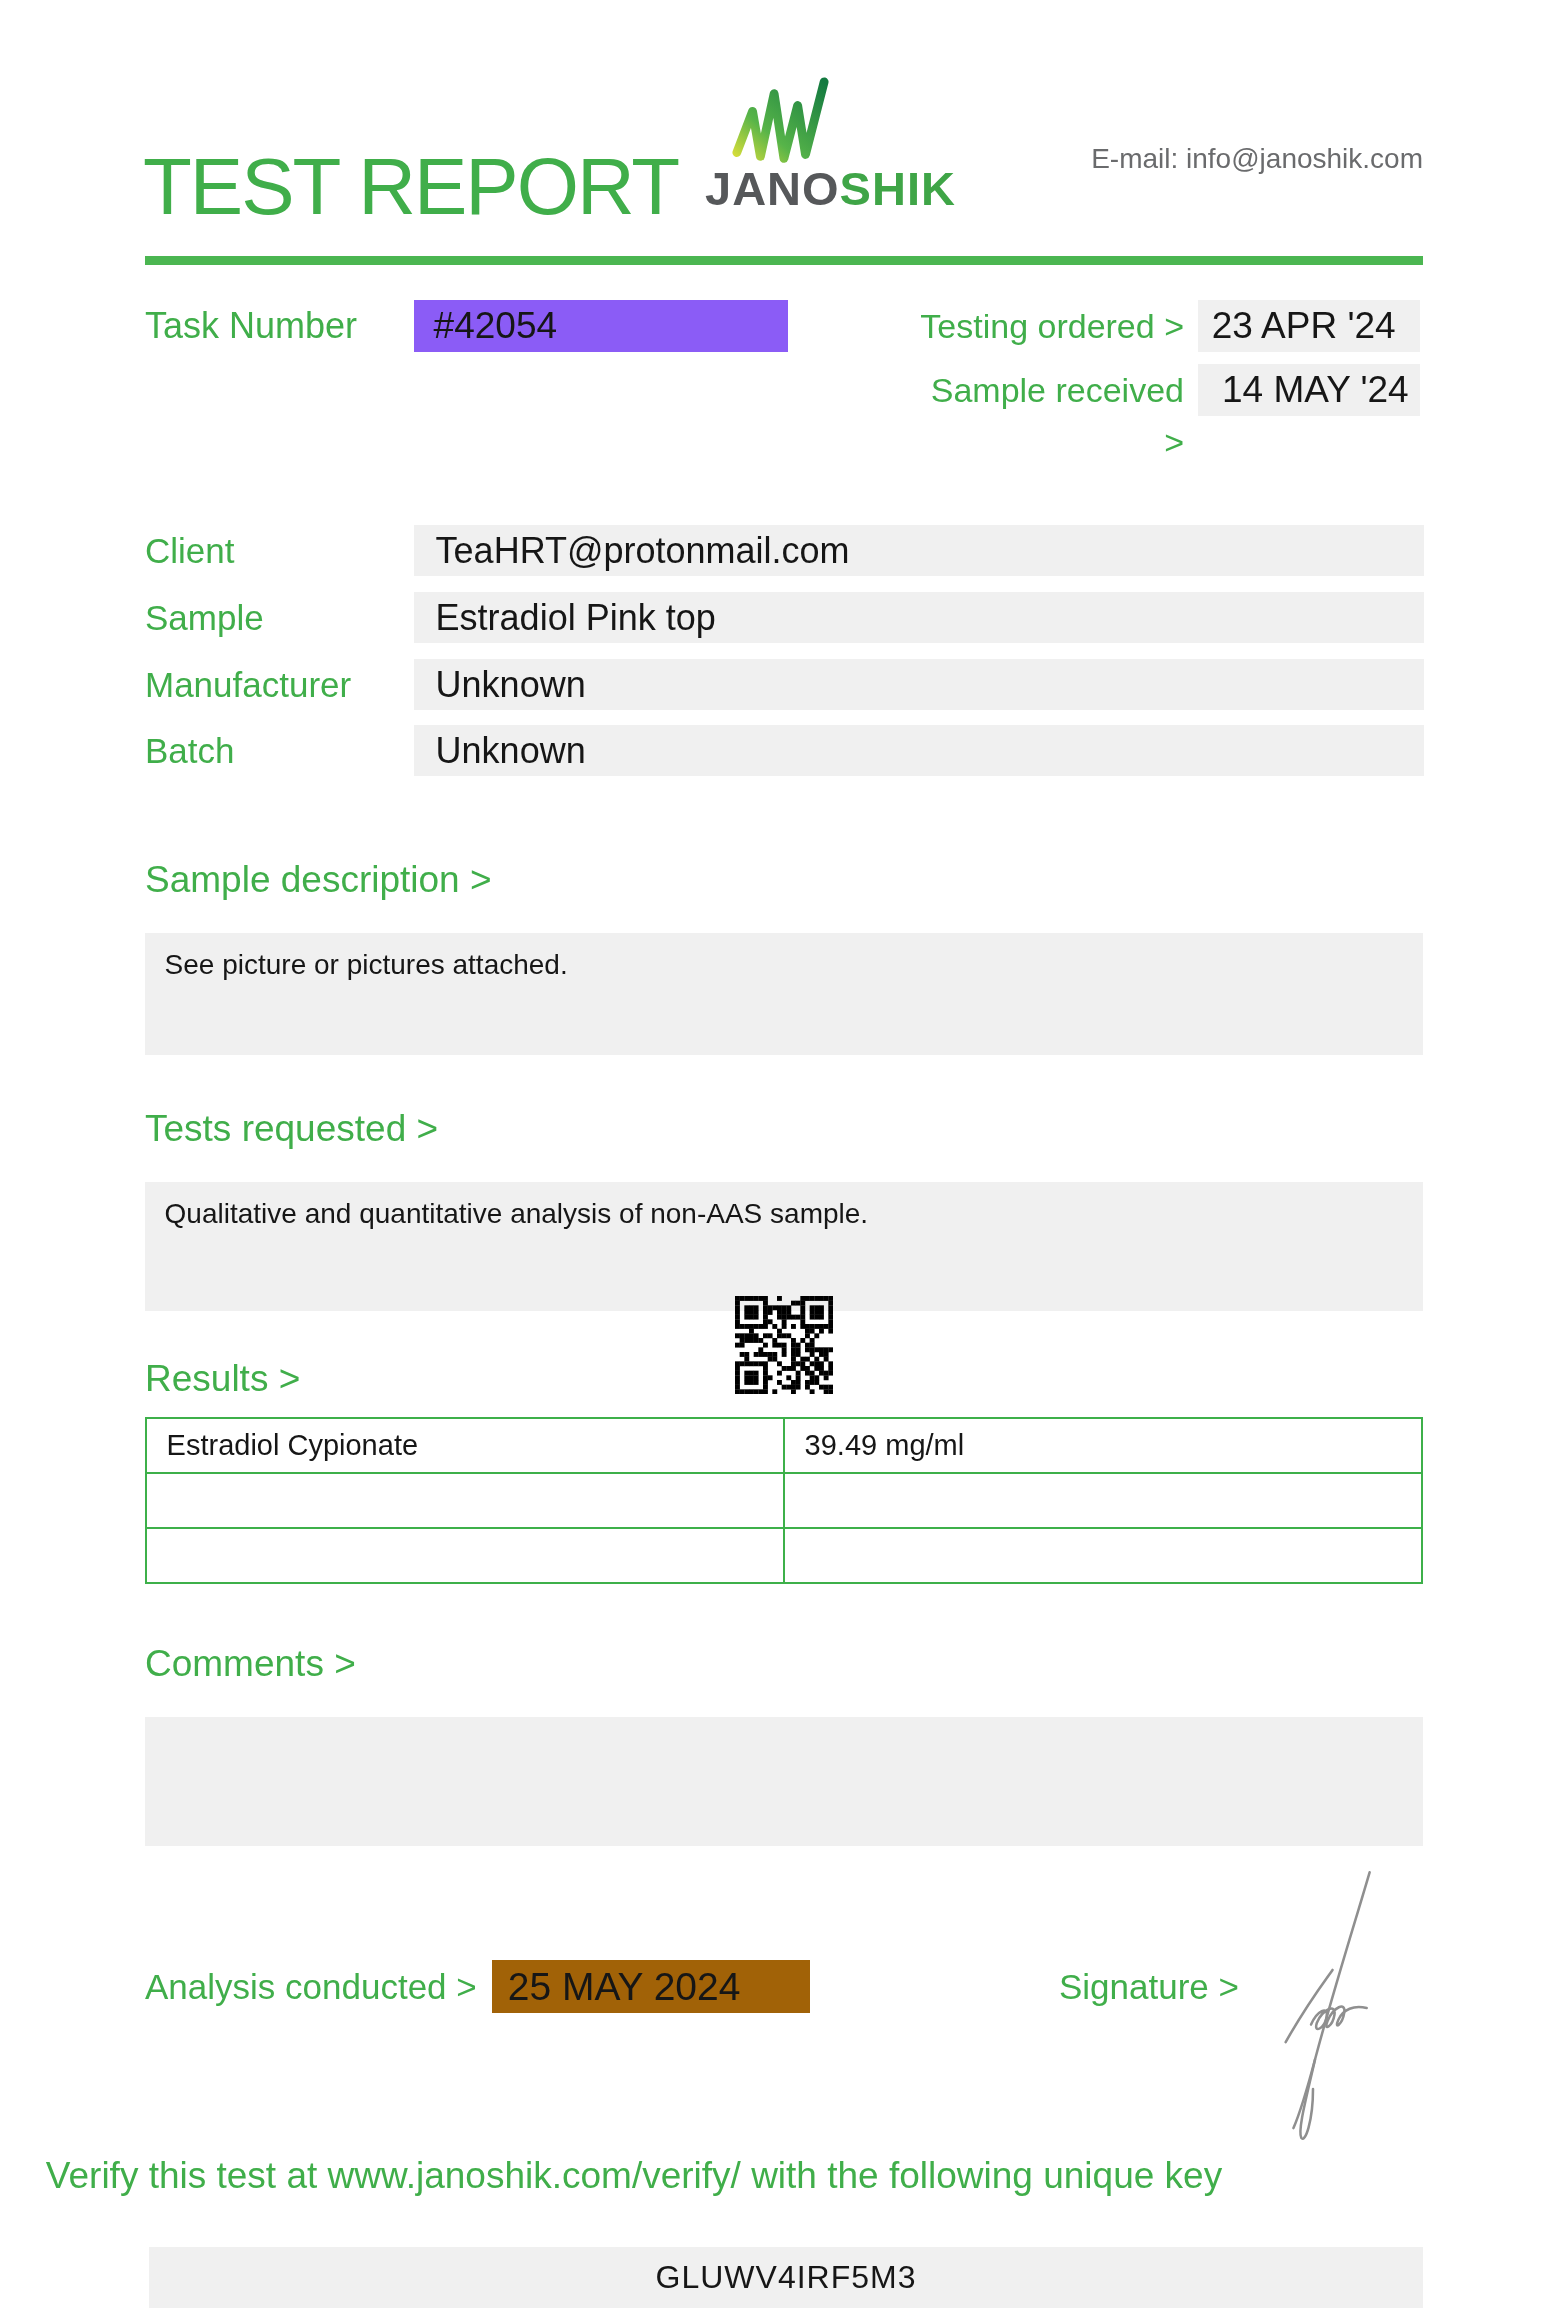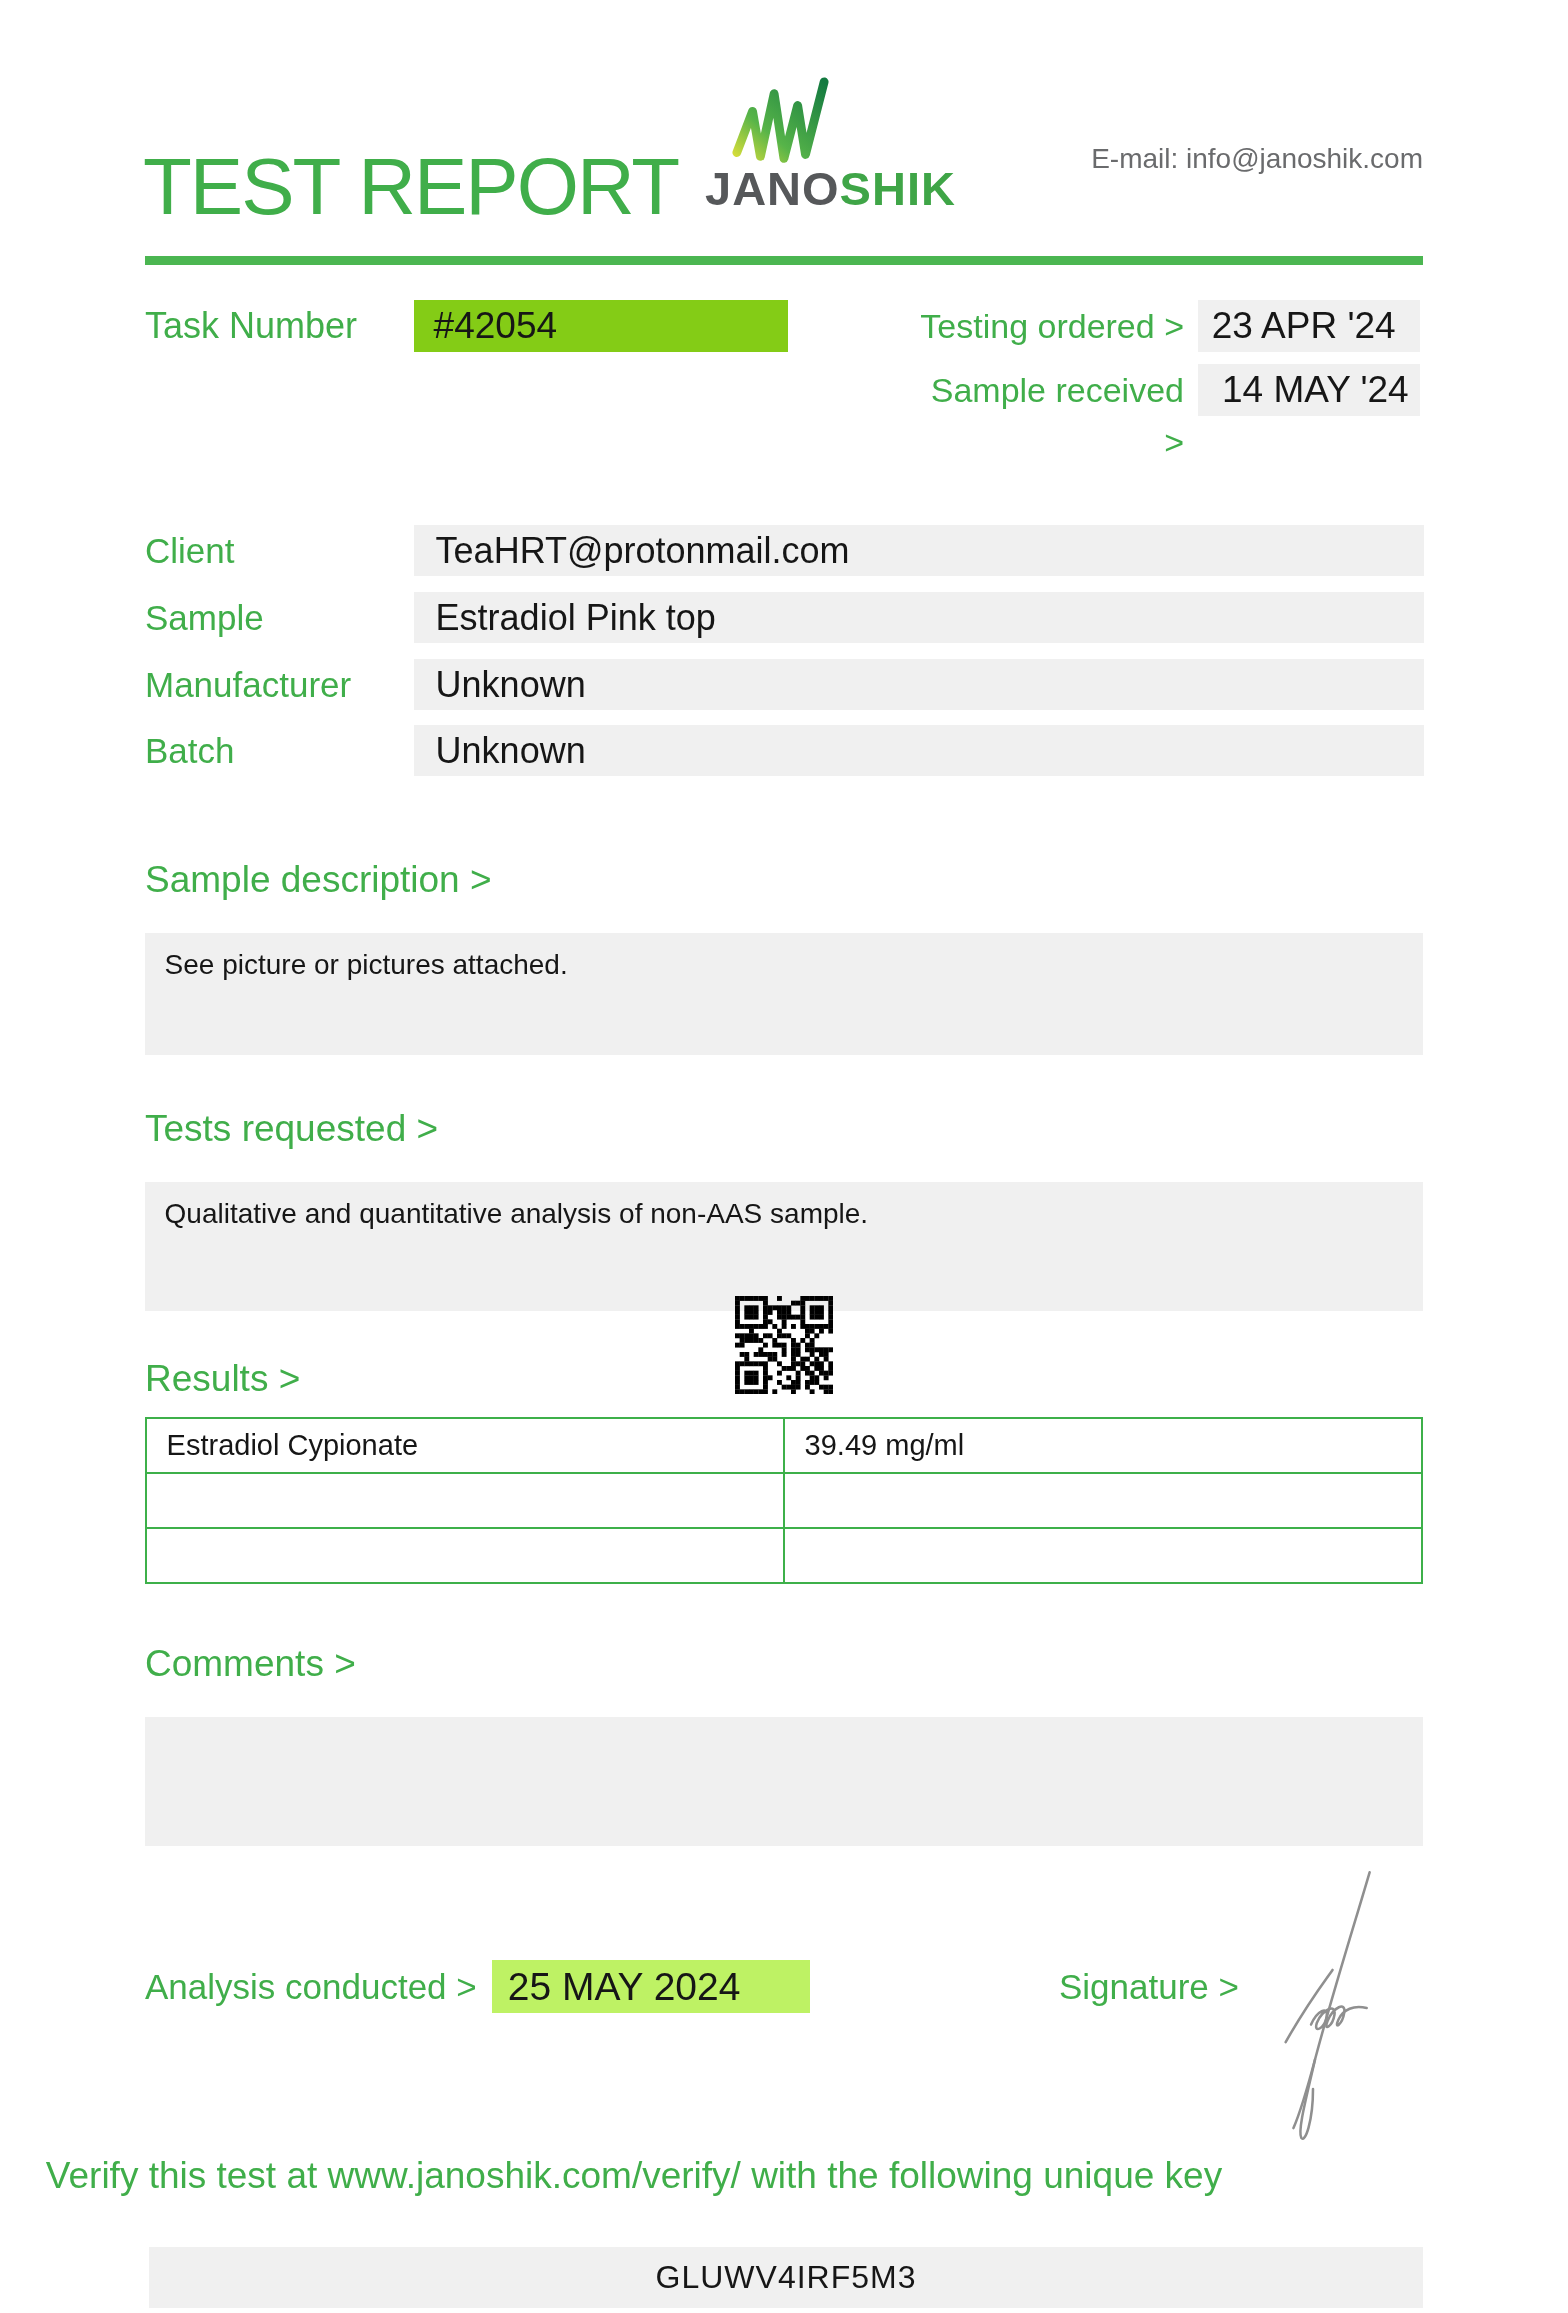--- a/index.html
+++ b/index.html
@@ -14,21 +14,21 @@
   .logo-icon{left:729px;top:76px;width:104px;height:90px;}
   .logo-text{left:659px;top:165px;width:259px;text-align:center;font-size:47px;font-weight:bold;letter-spacing:1px;line-height:1;}
   .logo-left{color:#56585a;margin-left:46px;}
   .logo-right{color:#3fa547;}
   .contact{right:145px;top:137px;text-align:right;font-size:28px;line-height:1.6;color:#6a6b6d;}
   .rule{left:145px;top:256px;width:1278px;height:8.8px;background:#4bb651;}
 
   
   .green-label{color:#40ae4a;}
   .task-label{left:145px;top:300px;font-size:36px;line-height:52px;}
-  .task-box{left:414px;top:300px;width:374px;height:52px;background:#84cc16;font-size:37px;line-height:52px;padding-left:19.6px;box-sizing:border-box;}
+  .task-box{left:414px;top:300px;width:374px;height:52px;background:#8b5cf6;font-size:37px;line-height:52px;padding-left:19.6px;box-sizing:border-box;}
   .ordered-label{left:902px;top:300px;width:282px;text-align:right;font-size:34px;line-height:52px;}
   .ordered-box{left:1198px;top:300px;width:222px;height:52px;background:#f0f0f0;font-size:37px;line-height:52px;padding-left:13.7px;box-sizing:border-box;}
   .received-label{left:902px;top:364px;width:282px;text-align:right;font-size:34px;line-height:52px;}
   .received-box{left:1198px;top:364px;width:222px;height:52px;background:#f0f0f0;font-size:37px;line-height:52px;padding-left:24px;box-sizing:border-box;}
 
   
   .detail-label{left:145px;font-size:35px;line-height:51px;}
   .detail-box{left:414px;width:1010px;height:51px;background:#f0f0f0;font-size:36px;line-height:51px;padding-left:21.6px;box-sizing:border-box;}
   .r0{top:525px;} .r1{top:592px;} .r2{top:659px;} .r3{top:725px;}
 
@@ -50,21 +50,21 @@
 
   
   .results-table{left:145px;top:1417px;width:1278px;border-collapse:collapse;}
   .results-table td{
     border:2.9px solid #3db04a;height:55px;font-size:29px;padding:0 0 0 19.6px;
     width:50%;box-sizing:border-box;background:#fff;
   }
 
   
   .analysis-label{left:145px;top:1960px;font-size:35px;line-height:53px;}
-  .analysis-box{left:492px;top:1960px;width:318px;height:53px;background:#bef264;font-size:39px;line-height:53px;padding-left:15.7px;box-sizing:border-box;}
+  .analysis-box{left:492px;top:1960px;width:318px;height:53px;background:#a16207;font-size:39px;line-height:53px;padding-left:15.7px;box-sizing:border-box;}
   .signature-label{left:1059px;top:1960px;font-size:35px;line-height:53px;}
   .signature{left:1272px;top:1868px;width:123px;height:280px;}
   .signature svg{display:block;width:100%;height:100%;}
 
   .verify-text{left:0;top:2154px;width:1268px;text-align:center;font-size:37px;line-height:1.2;color:#40ae4a;}
   .key-box{left:149px;top:2247px;width:1274px;height:61px;background:#f0f0f0;text-align:center;font-size:32px;line-height:61px;letter-spacing:1px;}
 </style>
 </head>
 <body>
 

